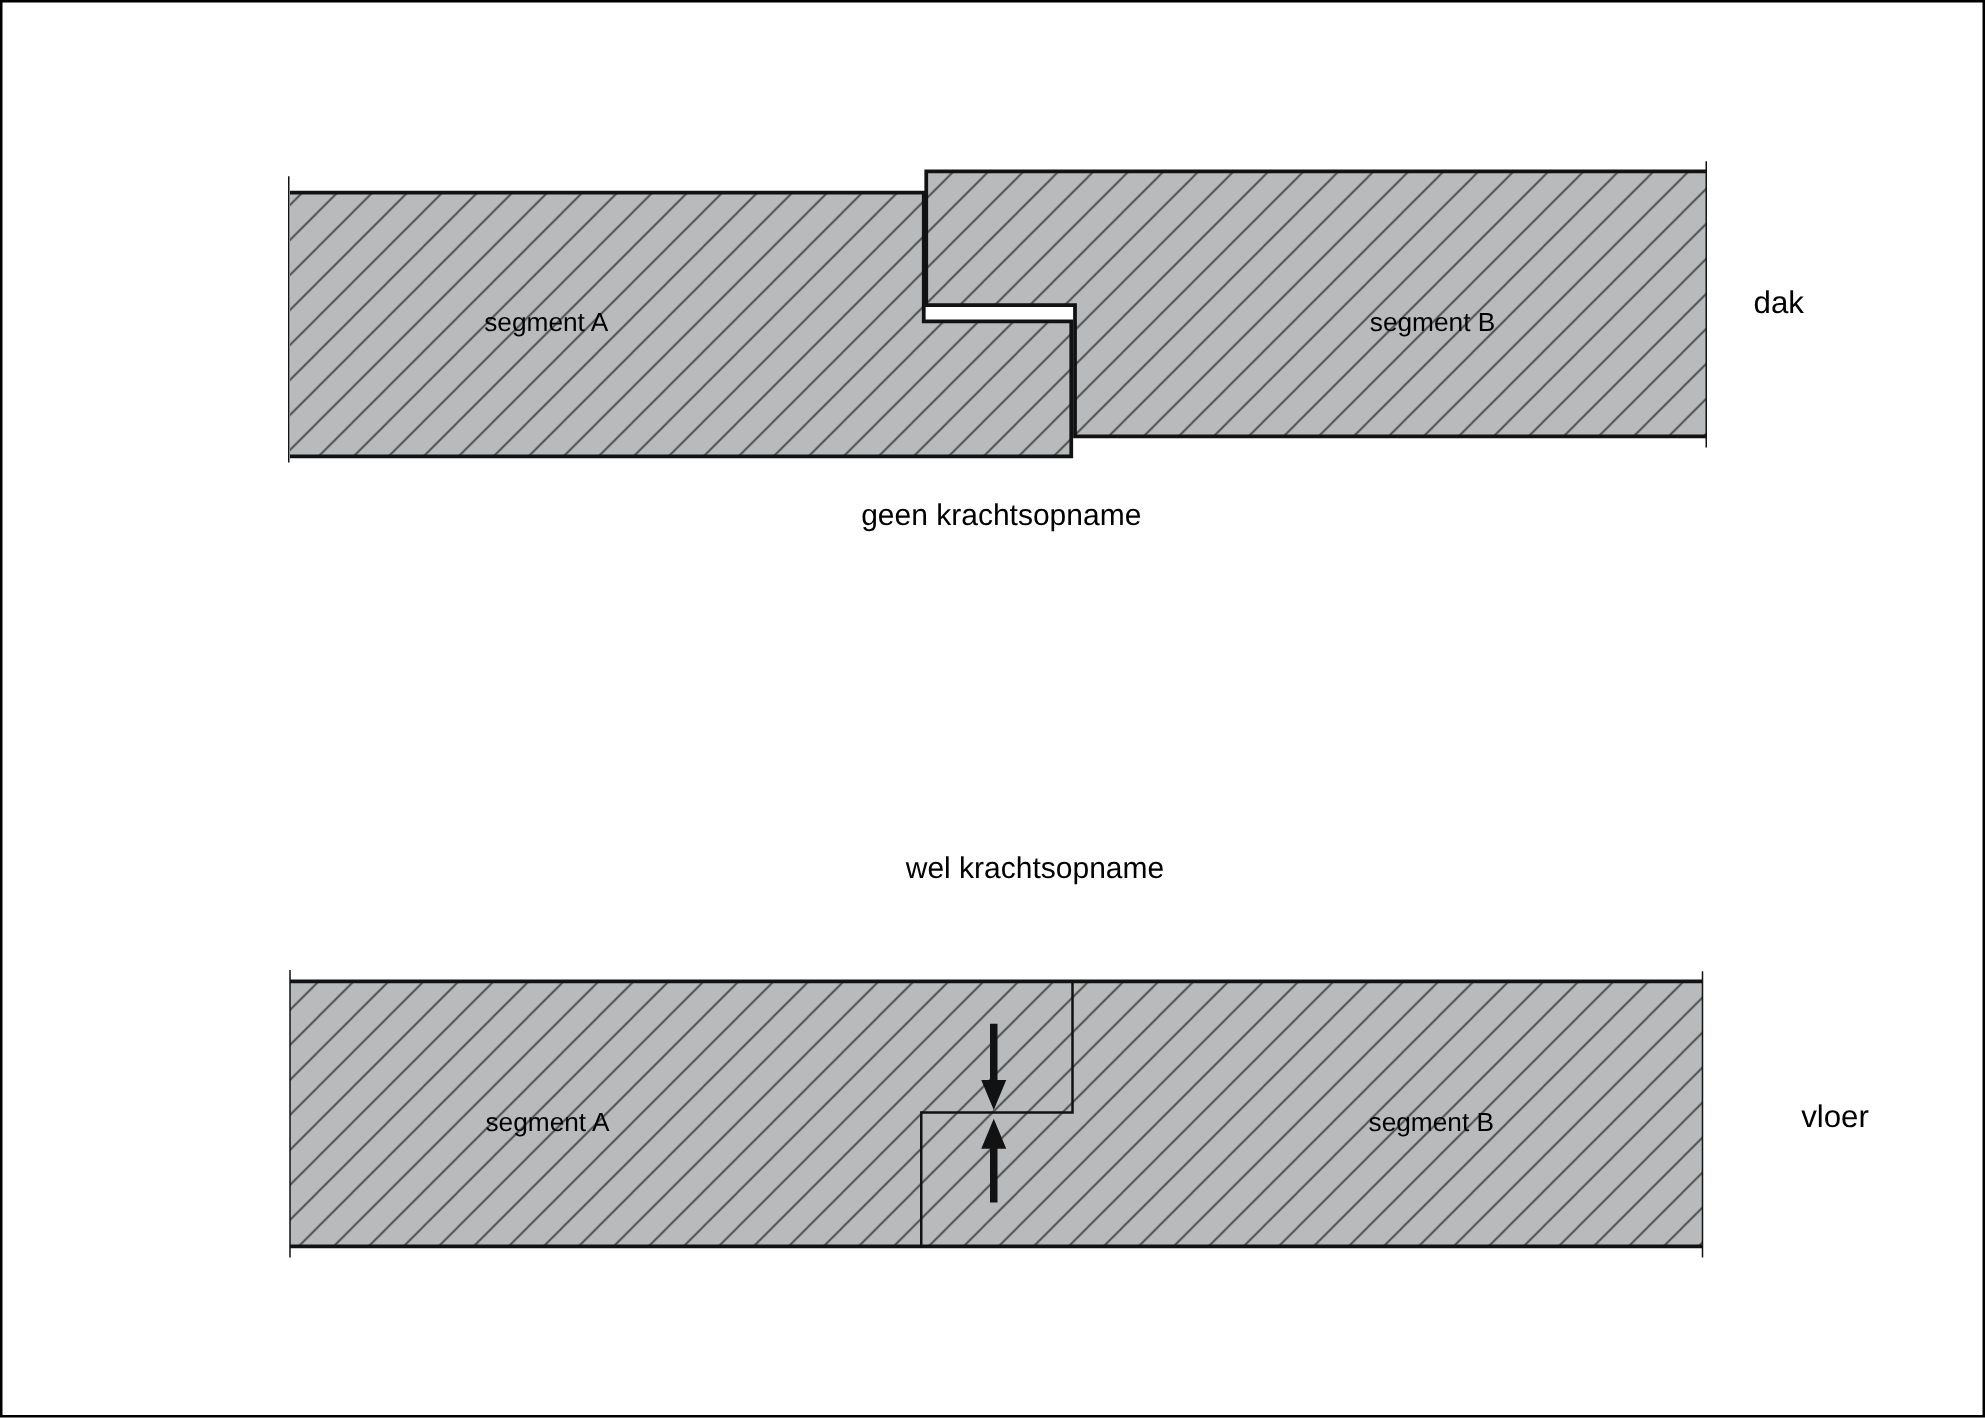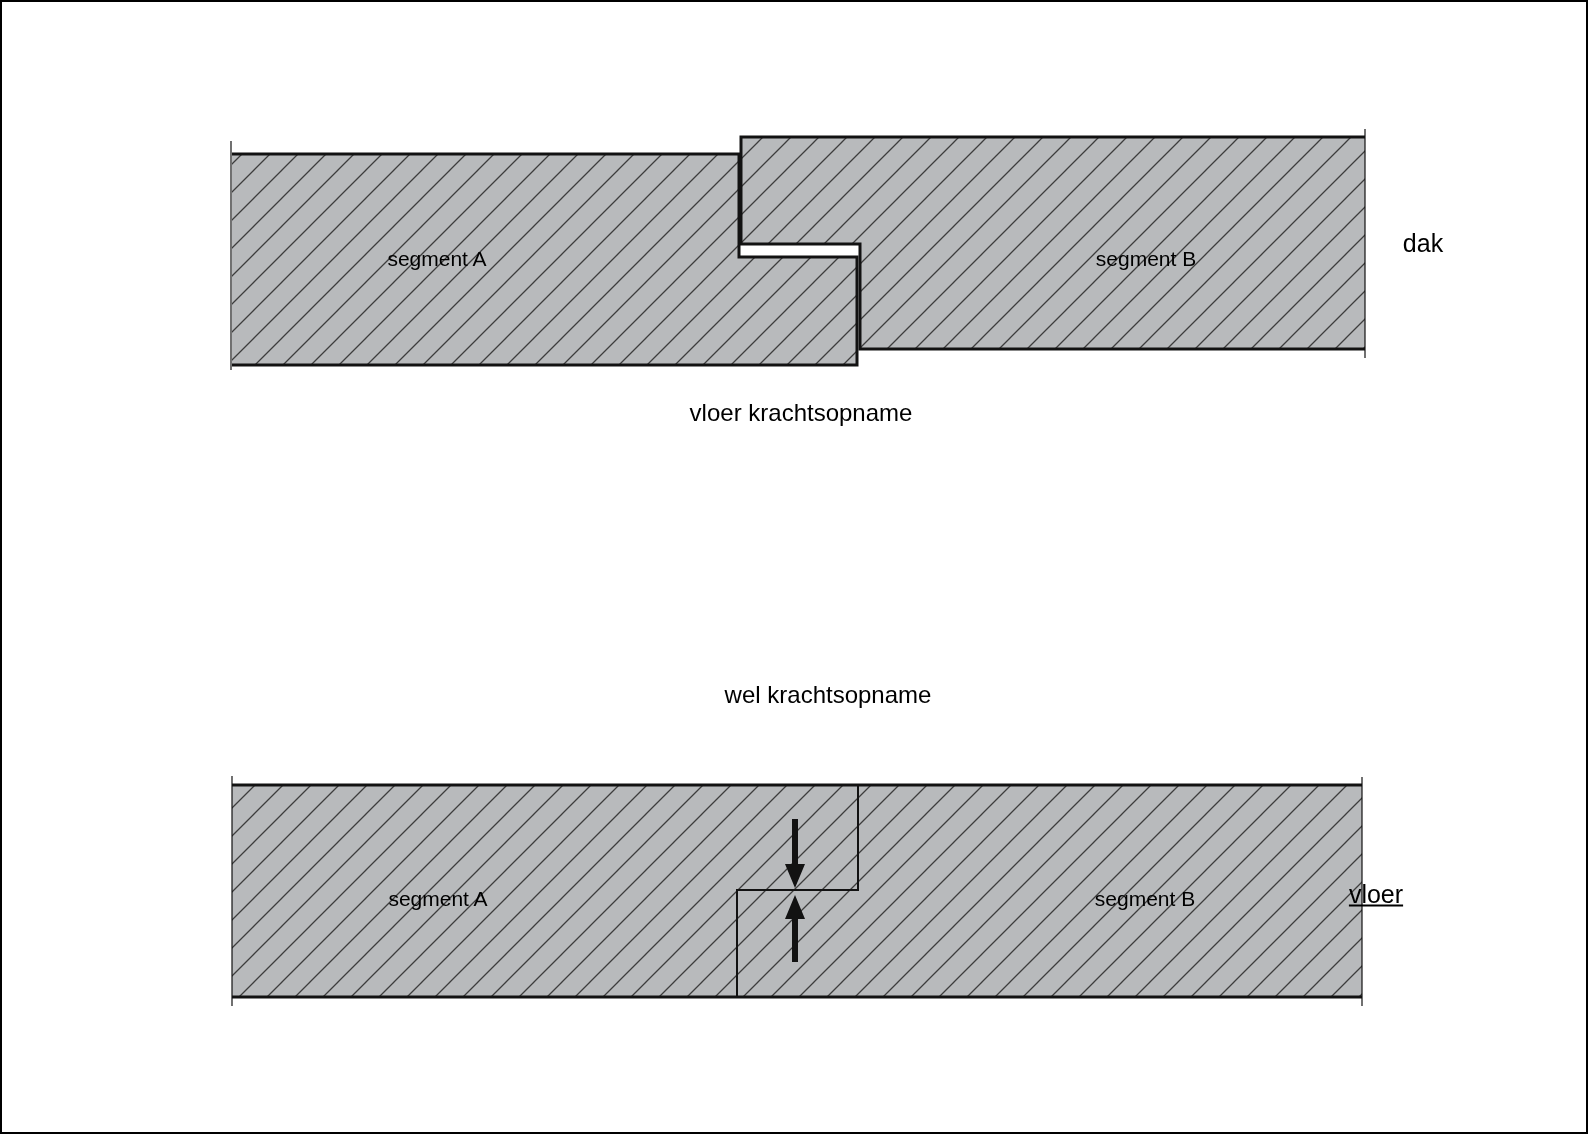--- a/index.html
+++ b/index.html
@@ -77,20 +77,20 @@
       <line class="tick" x1="1360" y1="775" x2="1360" y2="1004"></line>
 
       <path class="arrow" d="M790,817 H796 V862 H803 L793,886 L783,862 H790 Z"></path>
       <path class="arrow" d="M790,960 H796 V917 H803 L793,893 L783,917 H790 Z"></path>
     </g>
   </svg>
 
   <div class="lbl seg-lbl" style="left:435px;top:257px;">segment A</div>
   <div class="lbl seg-lbl" style="left:1144px;top:257px;">segment B</div>
   <div class="lbl side-lbl" style="left:1421px;top:241px;">dak</div>
-  <div class="lbl caption" style="left:799px;top:411px;">vloer krachtsopname</div>
+  <div class="lbl caption" style="left:799px;top:411px;">geen krachtsopname</div>
 
   <div class="lbl caption" style="left:826px;top:693px;">wel krachtsopname</div>
   <div class="lbl seg-lbl" style="left:436px;top:897px;">segment A</div>
   <div class="lbl seg-lbl" style="left:1143px;top:897px;">segment B</div>
-  <div class="lbl side-lbl" style="left:1374px;top:892px;text-decoration:underline;">vloer</div>
+  <div class="lbl side-lbl" style="left:1466px;top:892px;">vloer</div>
 
 </div>
 
 </body></html>

